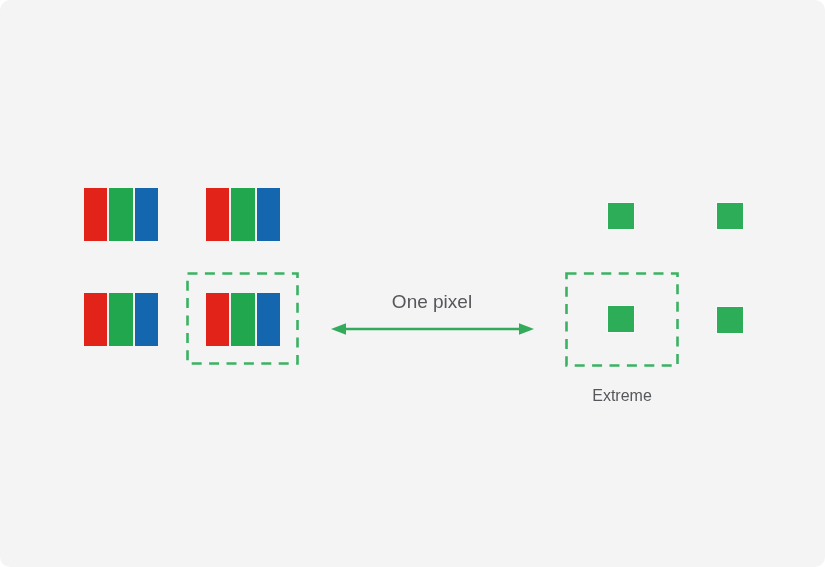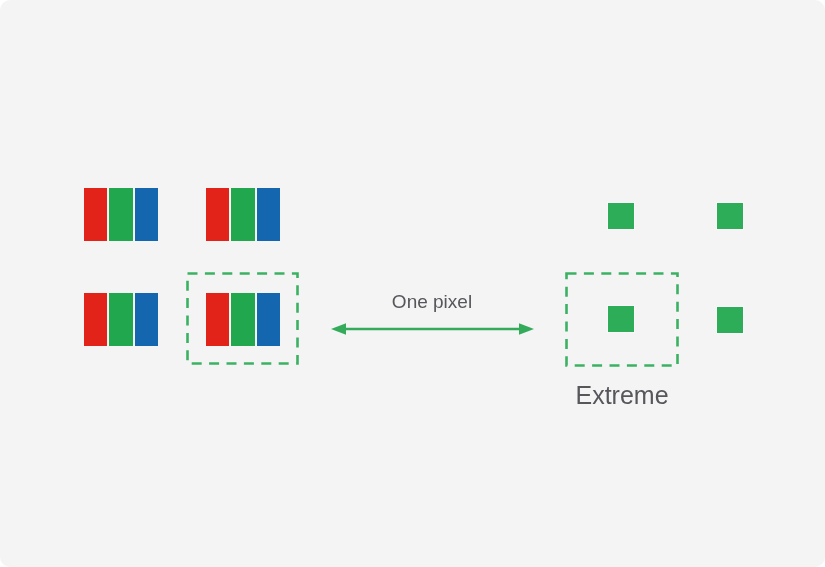--- a/index.html
+++ b/index.html
@@ -64,21 +64,21 @@
     left: 331px;
     top: 291px;
     width: 202px;
     font-size: 19px;
     line-height: 22px;
   }
   #extreme-label {
     left: 532px;
     top: 383px;
     width: 180px;
-    font-size: 25px;
+    font-size: 16px;
     line-height: 25px;
   }
 </style>
 </head>
 <body>
 
 <div id="canvas">
 
   <div class="rgb-group" id="rgb-group-1">
     <div class="subpixel red"></div>

